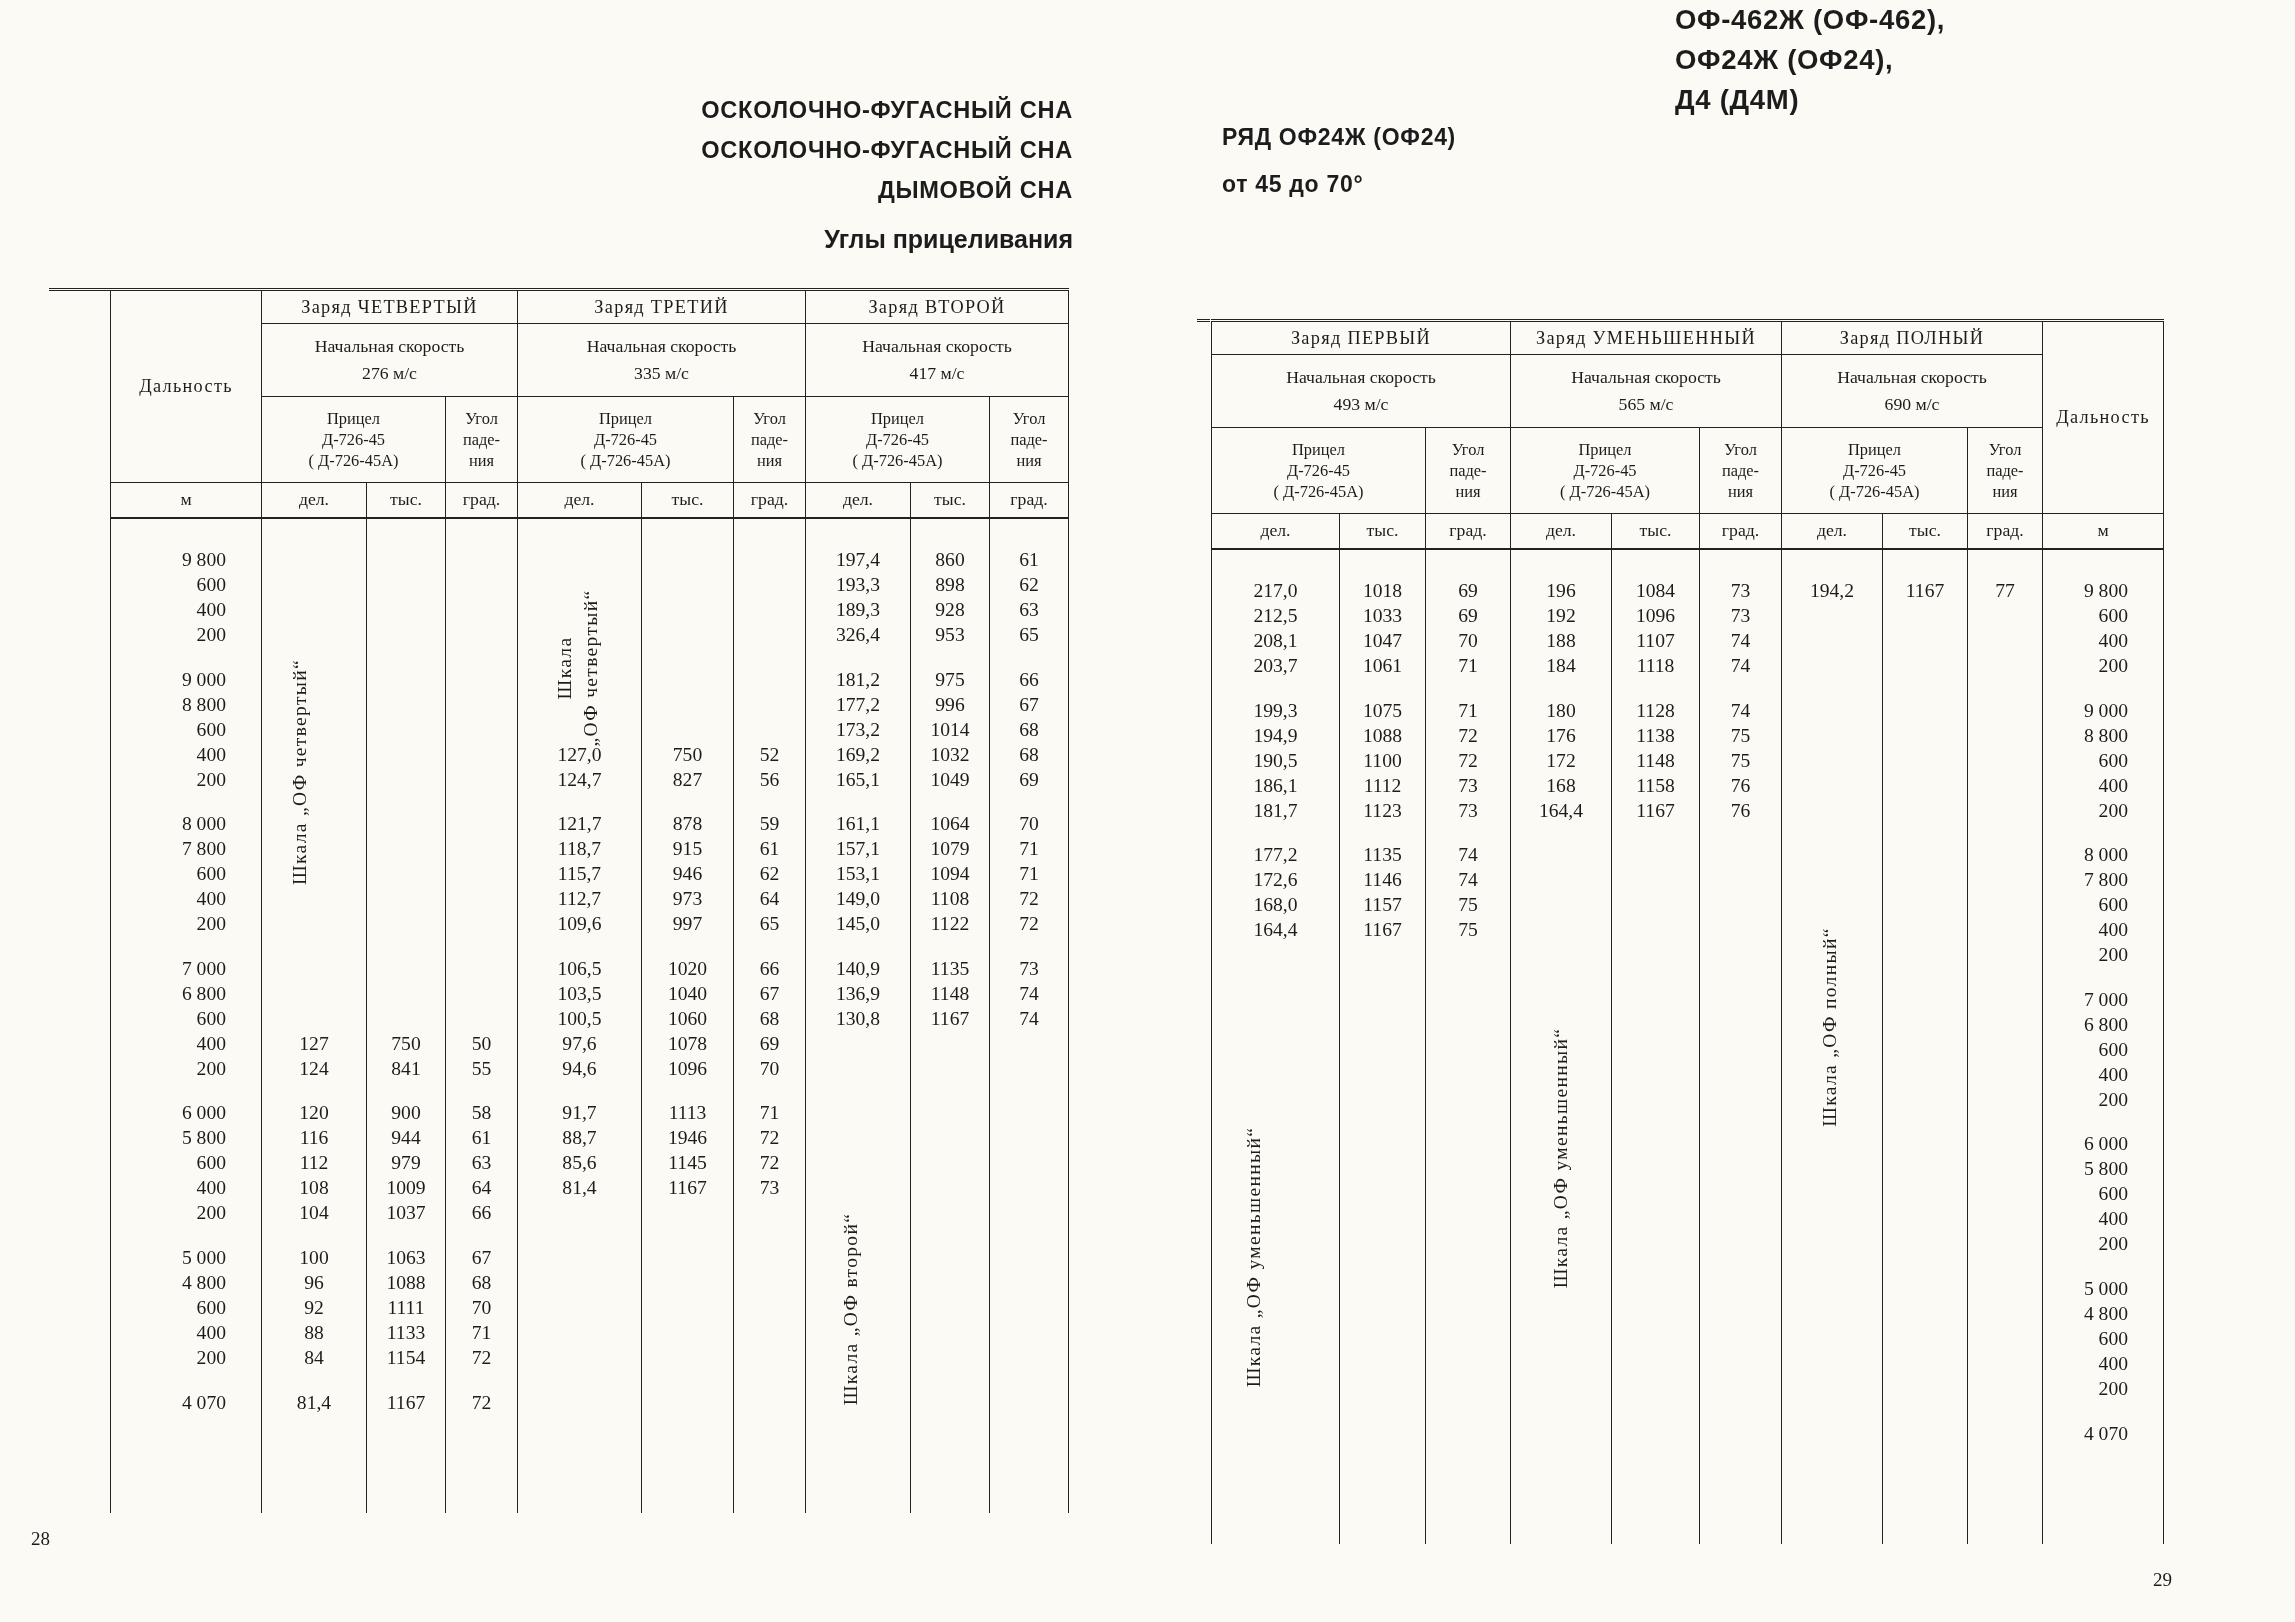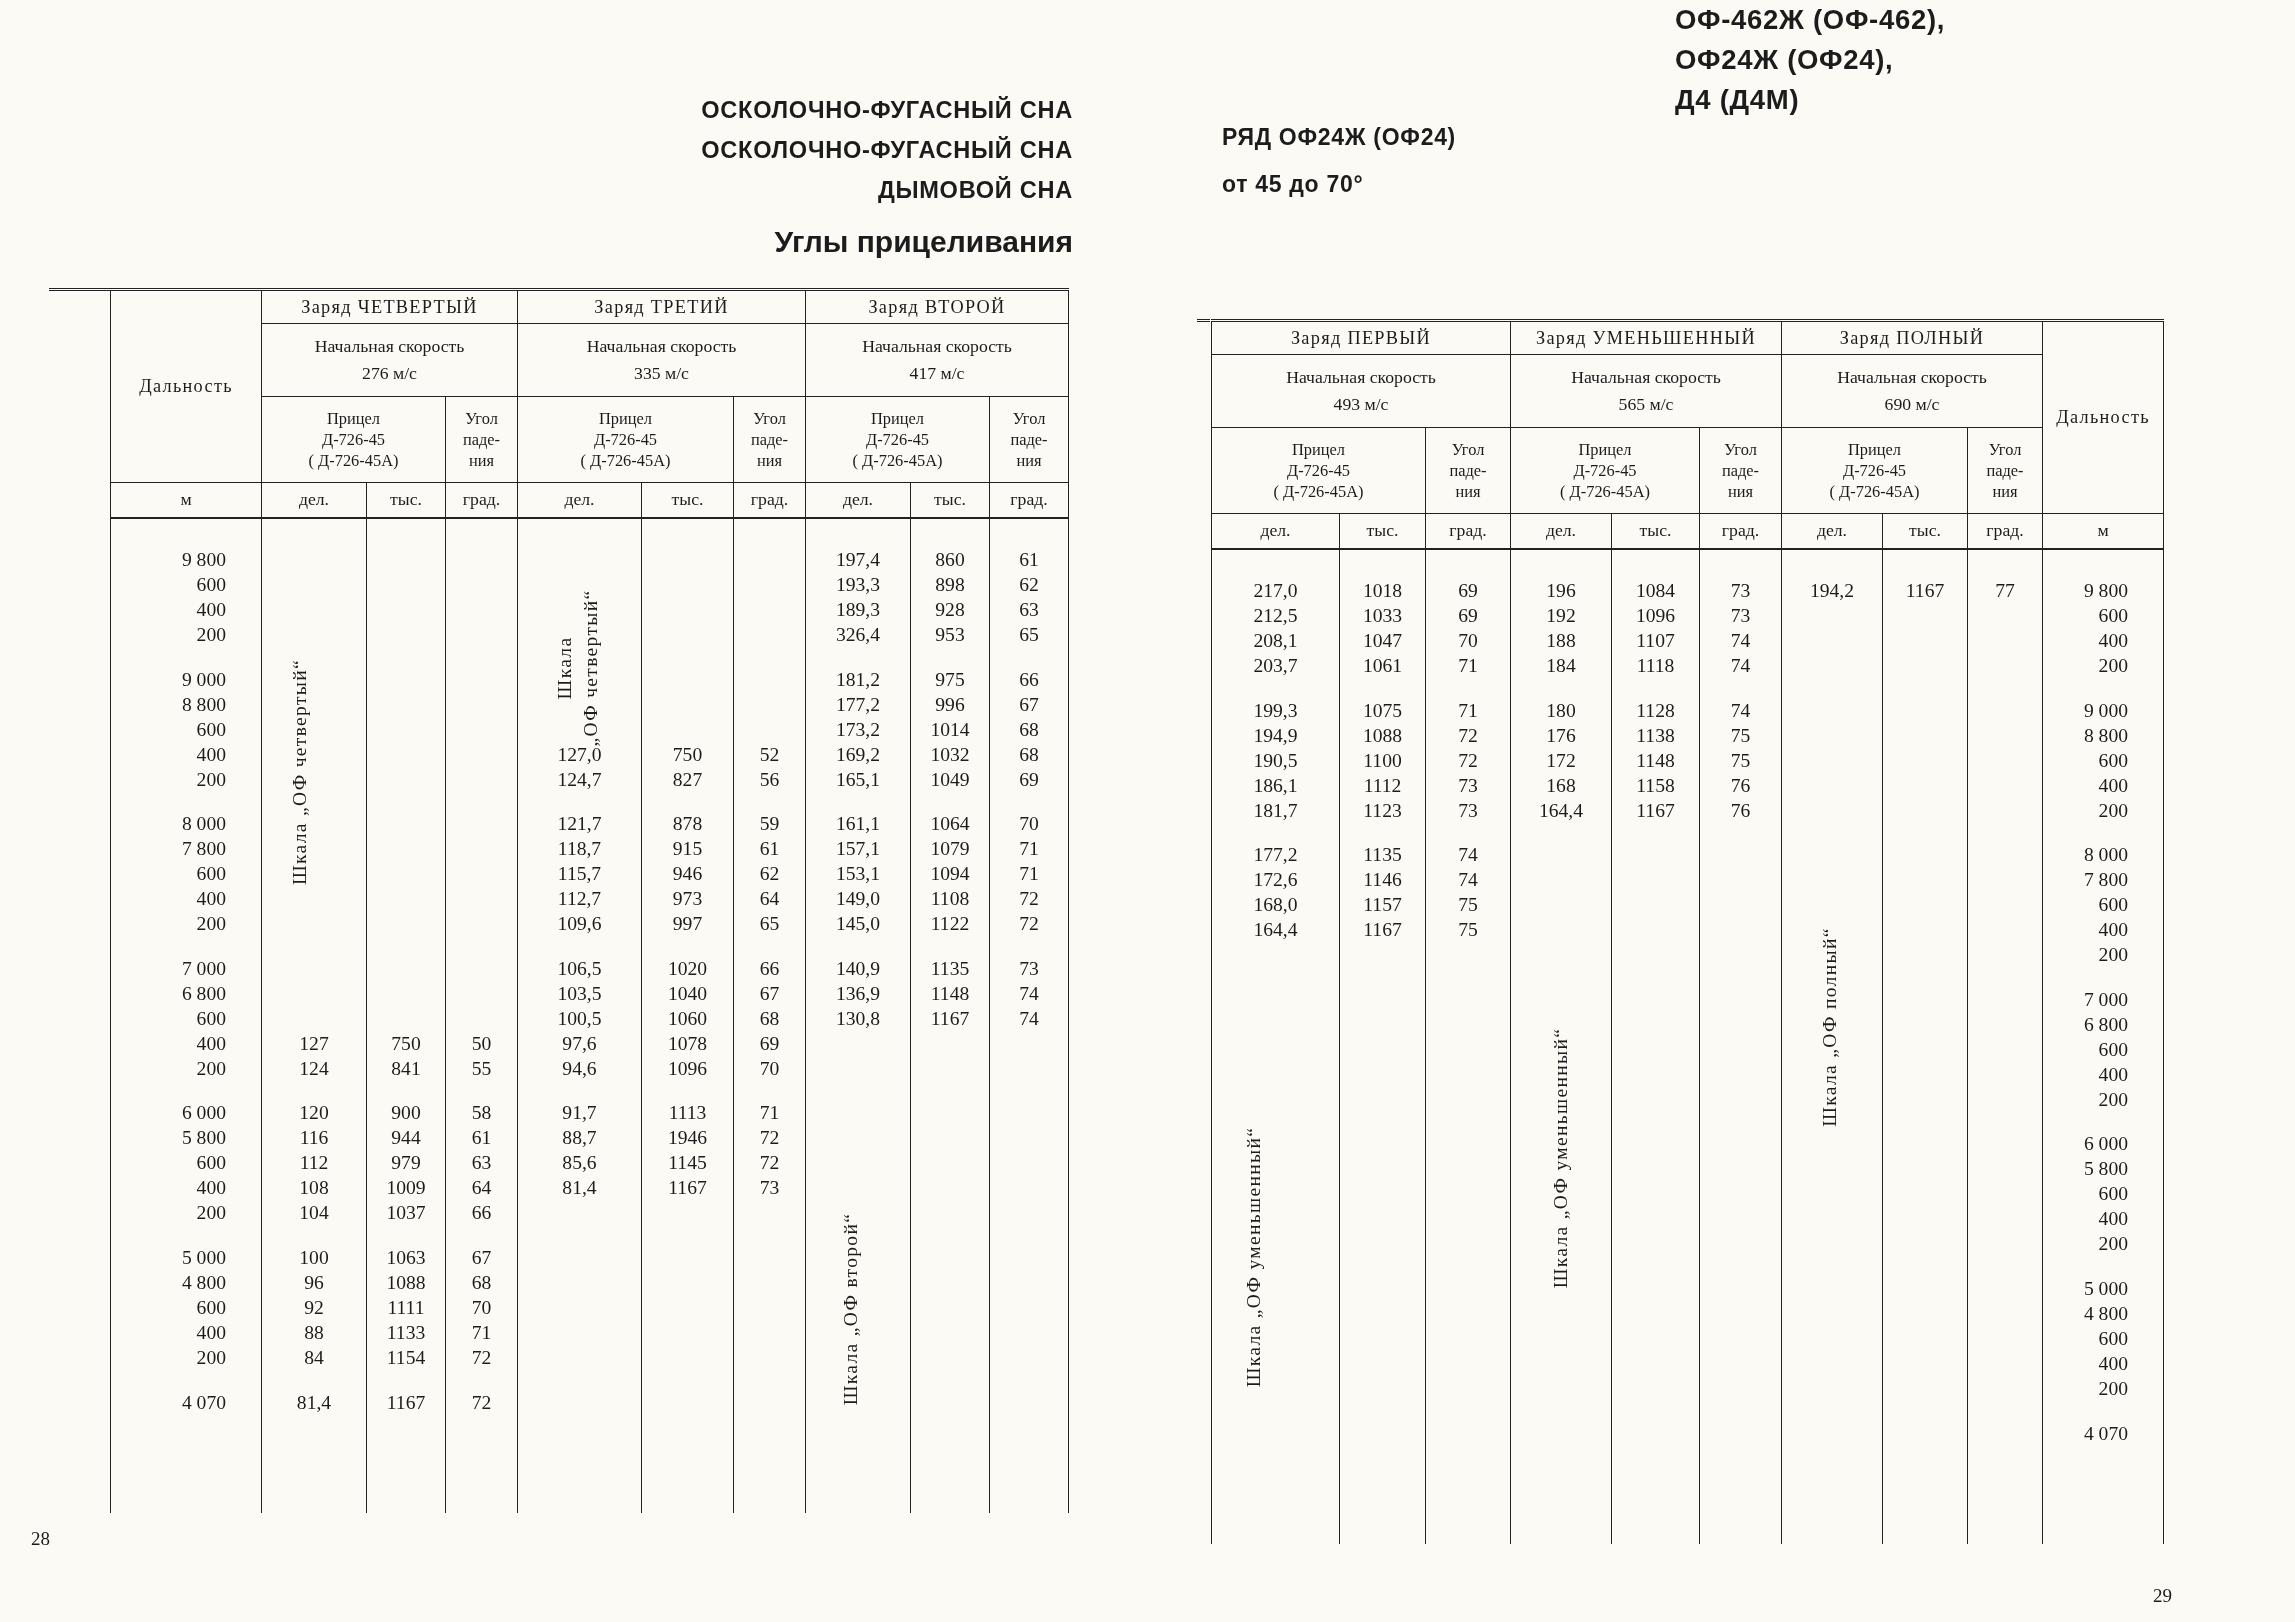--- a/index.html
+++ b/index.html
@@ -14,33 +14,33 @@
   .abs { position:absolute; }
 
   
   .titles-left {
     left:406px; top:97px; width:667px;
     text-align:right;
     font-family:"Liberation Sans", sans-serif;
     font-weight:bold;
   }
   .titles-left .t { font-size:23.6px; letter-spacing:0.7px; margin-bottom:13px; }
-  .titles-left .sub { font-size:30px; margin-top:21px; }
+  .titles-left .sub { font-size:25px; margin-top:21px; }
 
   .hdr-right { left:1222px; top:124px; width:589px;
     font-family:"Liberation Sans", sans-serif; font-weight:bold; }
   .hdr-right .h { font-size:23px; margin-bottom:19.6px; letter-spacing:0.7px; }
 
   .corner-right { left:1675px; top:3.9px; width:504px; 
     font-family:"Liberation Sans", sans-serif; font-weight:bold; }
   .corner-right .c { font-size:27.5px; margin-bottom:7.9px; letter-spacing:0.7px; }
 
   .pagenum { font-size:19px; }
   .pagenum.left  { left:31px;  top:1528px; }
-  .pagenum.right { left:2153px; top:1569px;margin-top:16px; }
+  .pagenum.right { left:2153px; top:1569px; }
 
   
   .ftable {
     border-collapse:collapse; table-layout:fixed;
     border-top:3.9px double #222;
     border-left:1.6px solid #222;
     border-right:1.6px solid #222;
   }
   .ftable th, .ftable td { border-left:1.6px solid #222; font-weight:normal; overflow:hidden; }
   .ftable thead th { text-align:center; vertical-align:middle; white-space:pre-line; }

